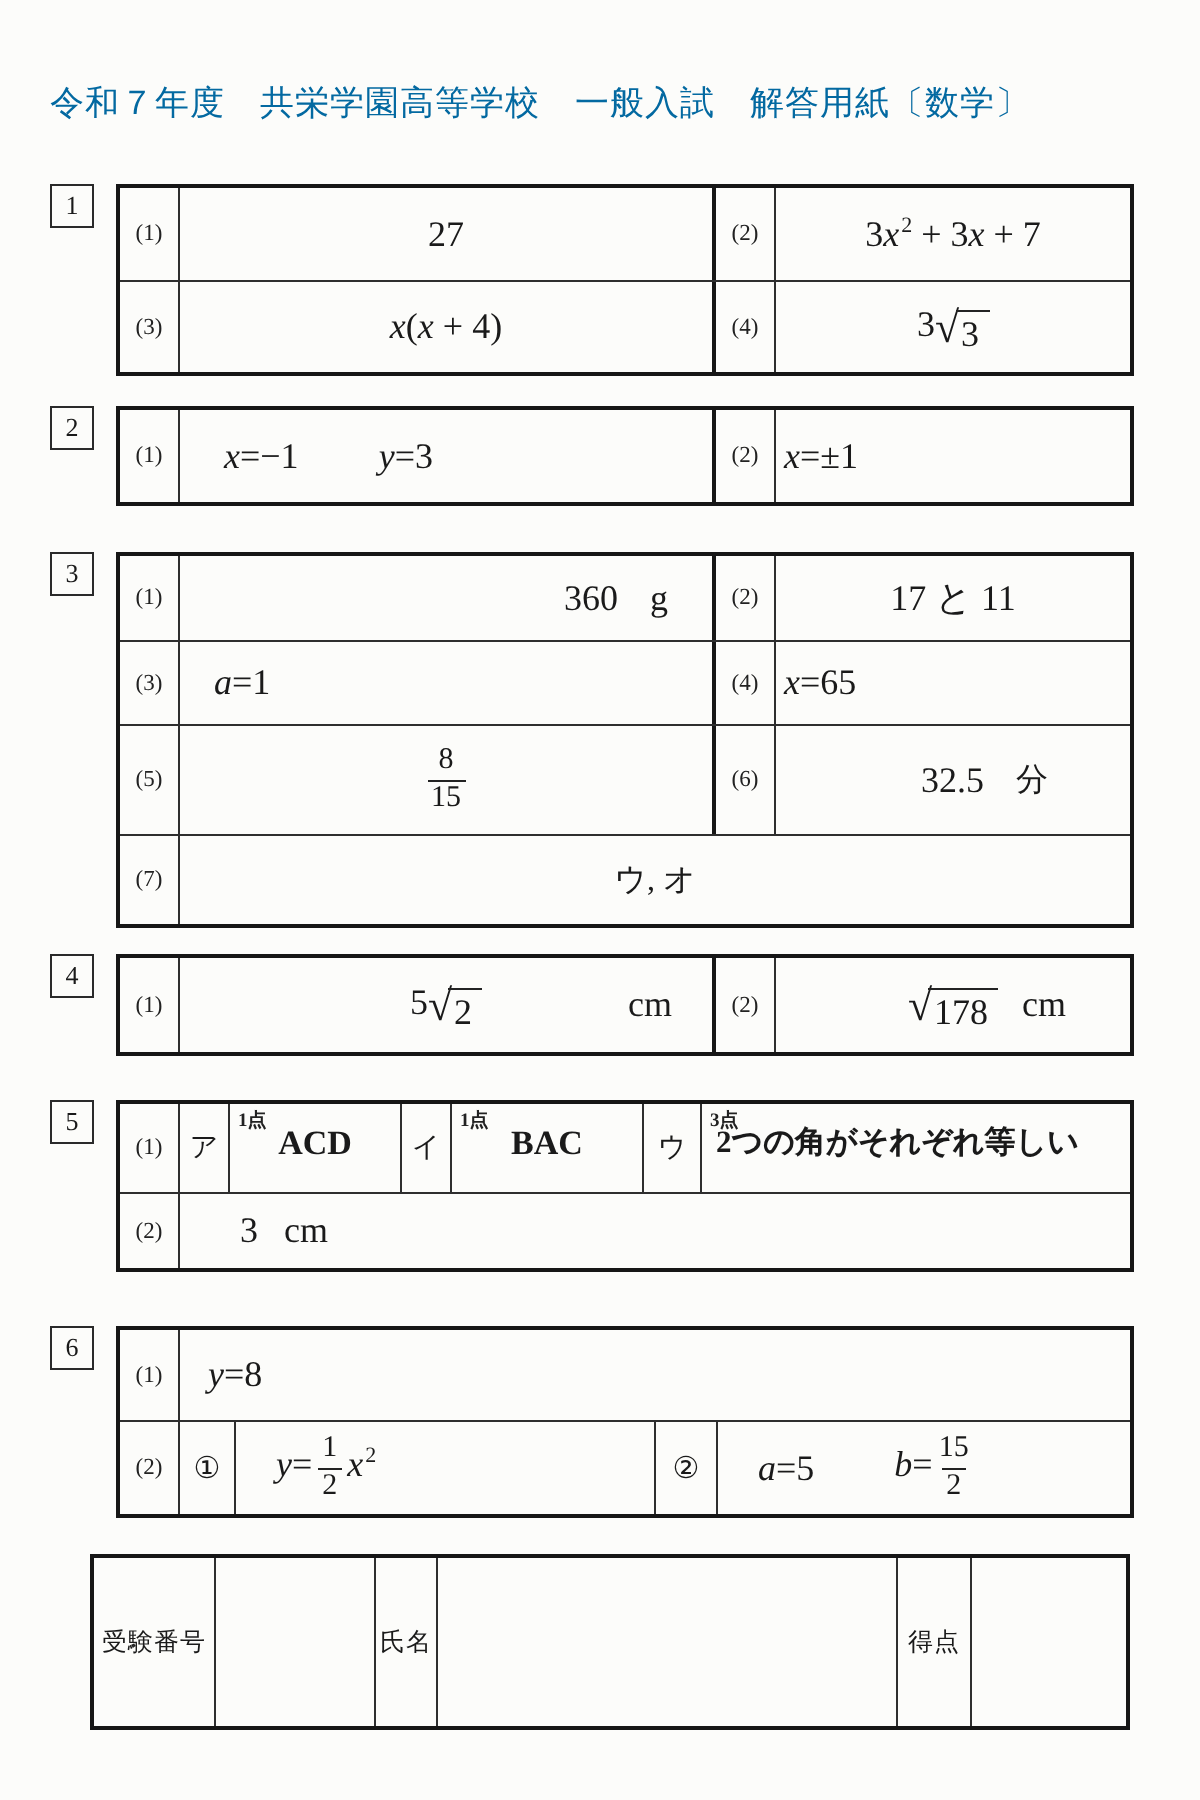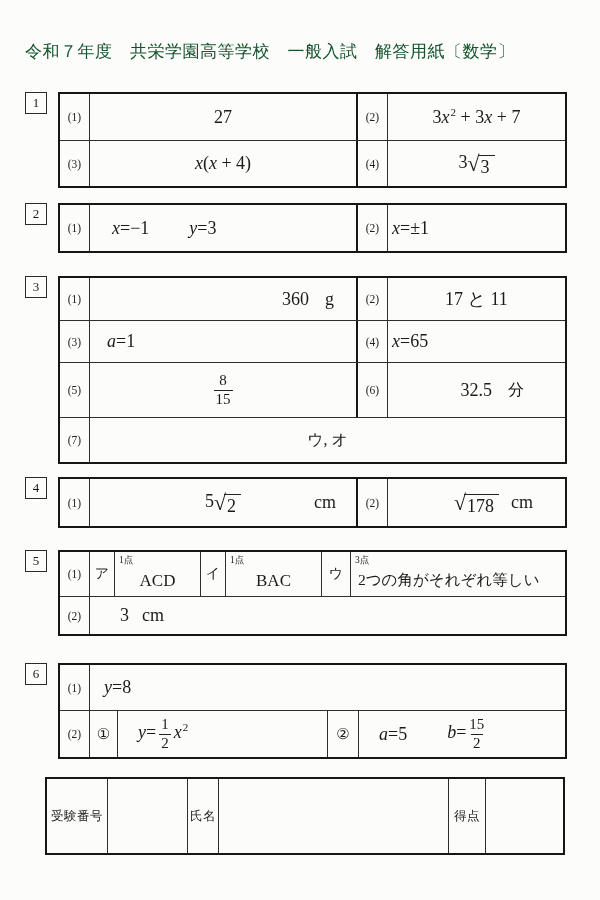--- a/index.html
+++ b/index.html
@@ -8,59 +8,59 @@
     background:#e9e9e7;
     font-family:"Liberation Serif","DejaVu Serif",serif;
     color:#1a1a1a;
   }
   .page{
     position:relative;width:600px;height:900px;
     background:#fcfcfa;overflow:hidden;
   }
   .title{
     position:absolute;top:40px;left:25px;
-    font-size:17px;letter-spacing:0.5px;color:#14532d;white-space:pre;
+    font-size:17px;letter-spacing:0.5px;color:#0369a1;white-space:pre;
   }
   .sec{position:absolute;left:25px;display:flex;align-items:flex-start;}
   .numbox{
     width:20px;height:20px;border:1px solid #2a2a2a;flex:none;
     display:flex;align-items:center;justify-content:center;
     font-size:13px;margin-right:11px;background:#fcfcfa;
   }
   .tbl{width:509px;box-sizing:border-box;border:2px solid #161616;background:#fcfcfa;}
   .row{display:flex;box-sizing:border-box;}
   .row + .row{border-top:1px solid #2e2e2e;}
   .cell{box-sizing:border-box;display:flex;align-items:center;position:relative;overflow:hidden;}
   .bl{border-left:1px solid #2e2e2e;}
   .bl2{border-left:2px solid #161616;}
   .lab{width:29px;flex:none;justify-content:center;font-size:11.5px;color:#222;}
   .lab.bl2{width:31px;}
   .c1{width:267px;flex:none;}
   .cf{flex:1;}
   .h46{height:46px}.h42{height:42px}.h55{height:55px}.h45{height:45px}
-  .h47{height:47px}.h44{height:44px}.h38{height:38px}.h74{height:74px}
+  .h47{height:47px}.h44{height:44px}.h38{height:38px}.h74{height:84px}
   .ctr{justify-content:center;}
   .rgt{justify-content:flex-end;}
   .m{font-size:18px;}
   .jp{font-size:16px;}
   .expr{white-space:pre;}
   .var{font-style:italic;font-family:"Liberation Serif","DejaVu Serif",serif;}
   .sup{font-size:11px;vertical-align:super;margin-left:1px;}
   .frac{display:inline-flex;flex-direction:column;align-items:center;
         font-size:15px;line-height:1.15;vertical-align:middle;margin:0 3px;}
   .frac .fd{border-top:1.3px solid #222;padding:0 2px;}
   .sqrt{display:inline-flex;align-items:flex-start;vertical-align:-3px;}
   .sqsign{font-size:22px;line-height:0.85;margin-right:-2px;}
   .rad{border-top:1.5px solid #232323;padding:2px 5px 0 3px;line-height:1;}
   .unit-gap{margin-left:16px;}
   .pl10{padding-left:22px}.pl12{padding-left:4px}.pl14{padding-left:14px}
   .pl15{padding-left:4px}.pl17{padding-left:17px}.pl20{padding-left:20px}.pl30{padding-left:30px}.pr22{padding-right:22px}.pr30{padding-right:41px}
   .gap40{margin-left:40px;}
   .key{justify-content:center;font-size:14px;}
-  .pcell{justify-content:center;align-items:flex-end;padding-bottom:5px;font-size:17px;}
+  .pcell{justify-content:center;align-items:center;padding-bottom:5px;font-size:17px;font-weight:bold;}
   .pts{position:absolute;top:2px;left:4px;font-size:9.5px;color:#222;}
   .circ{justify-content:center;font-size:15px;}
   .ftbl{position:absolute;left:45px;width:520px;box-sizing:border-box;border:2px solid #161616;background:#fcfcfa;}
   .flab{justify-content:center;font-size:12.5px;letter-spacing:0.5px;}
   .w60{width:60px;flex:none}.w80{width:80px;flex:none}.w31{width:31px;flex:none}
   .w37{width:37px;flex:none}.w78{width:78px;flex:none}
   .w25{width:25px;flex:none}.w86{width:86px;flex:none}.w96{width:96px;flex:none}
   .w29{width:29px;flex:none}.w28{width:28px;flex:none}.w210{width:210px;flex:none}
   .w31b{width:31px;flex:none}
 </style>

